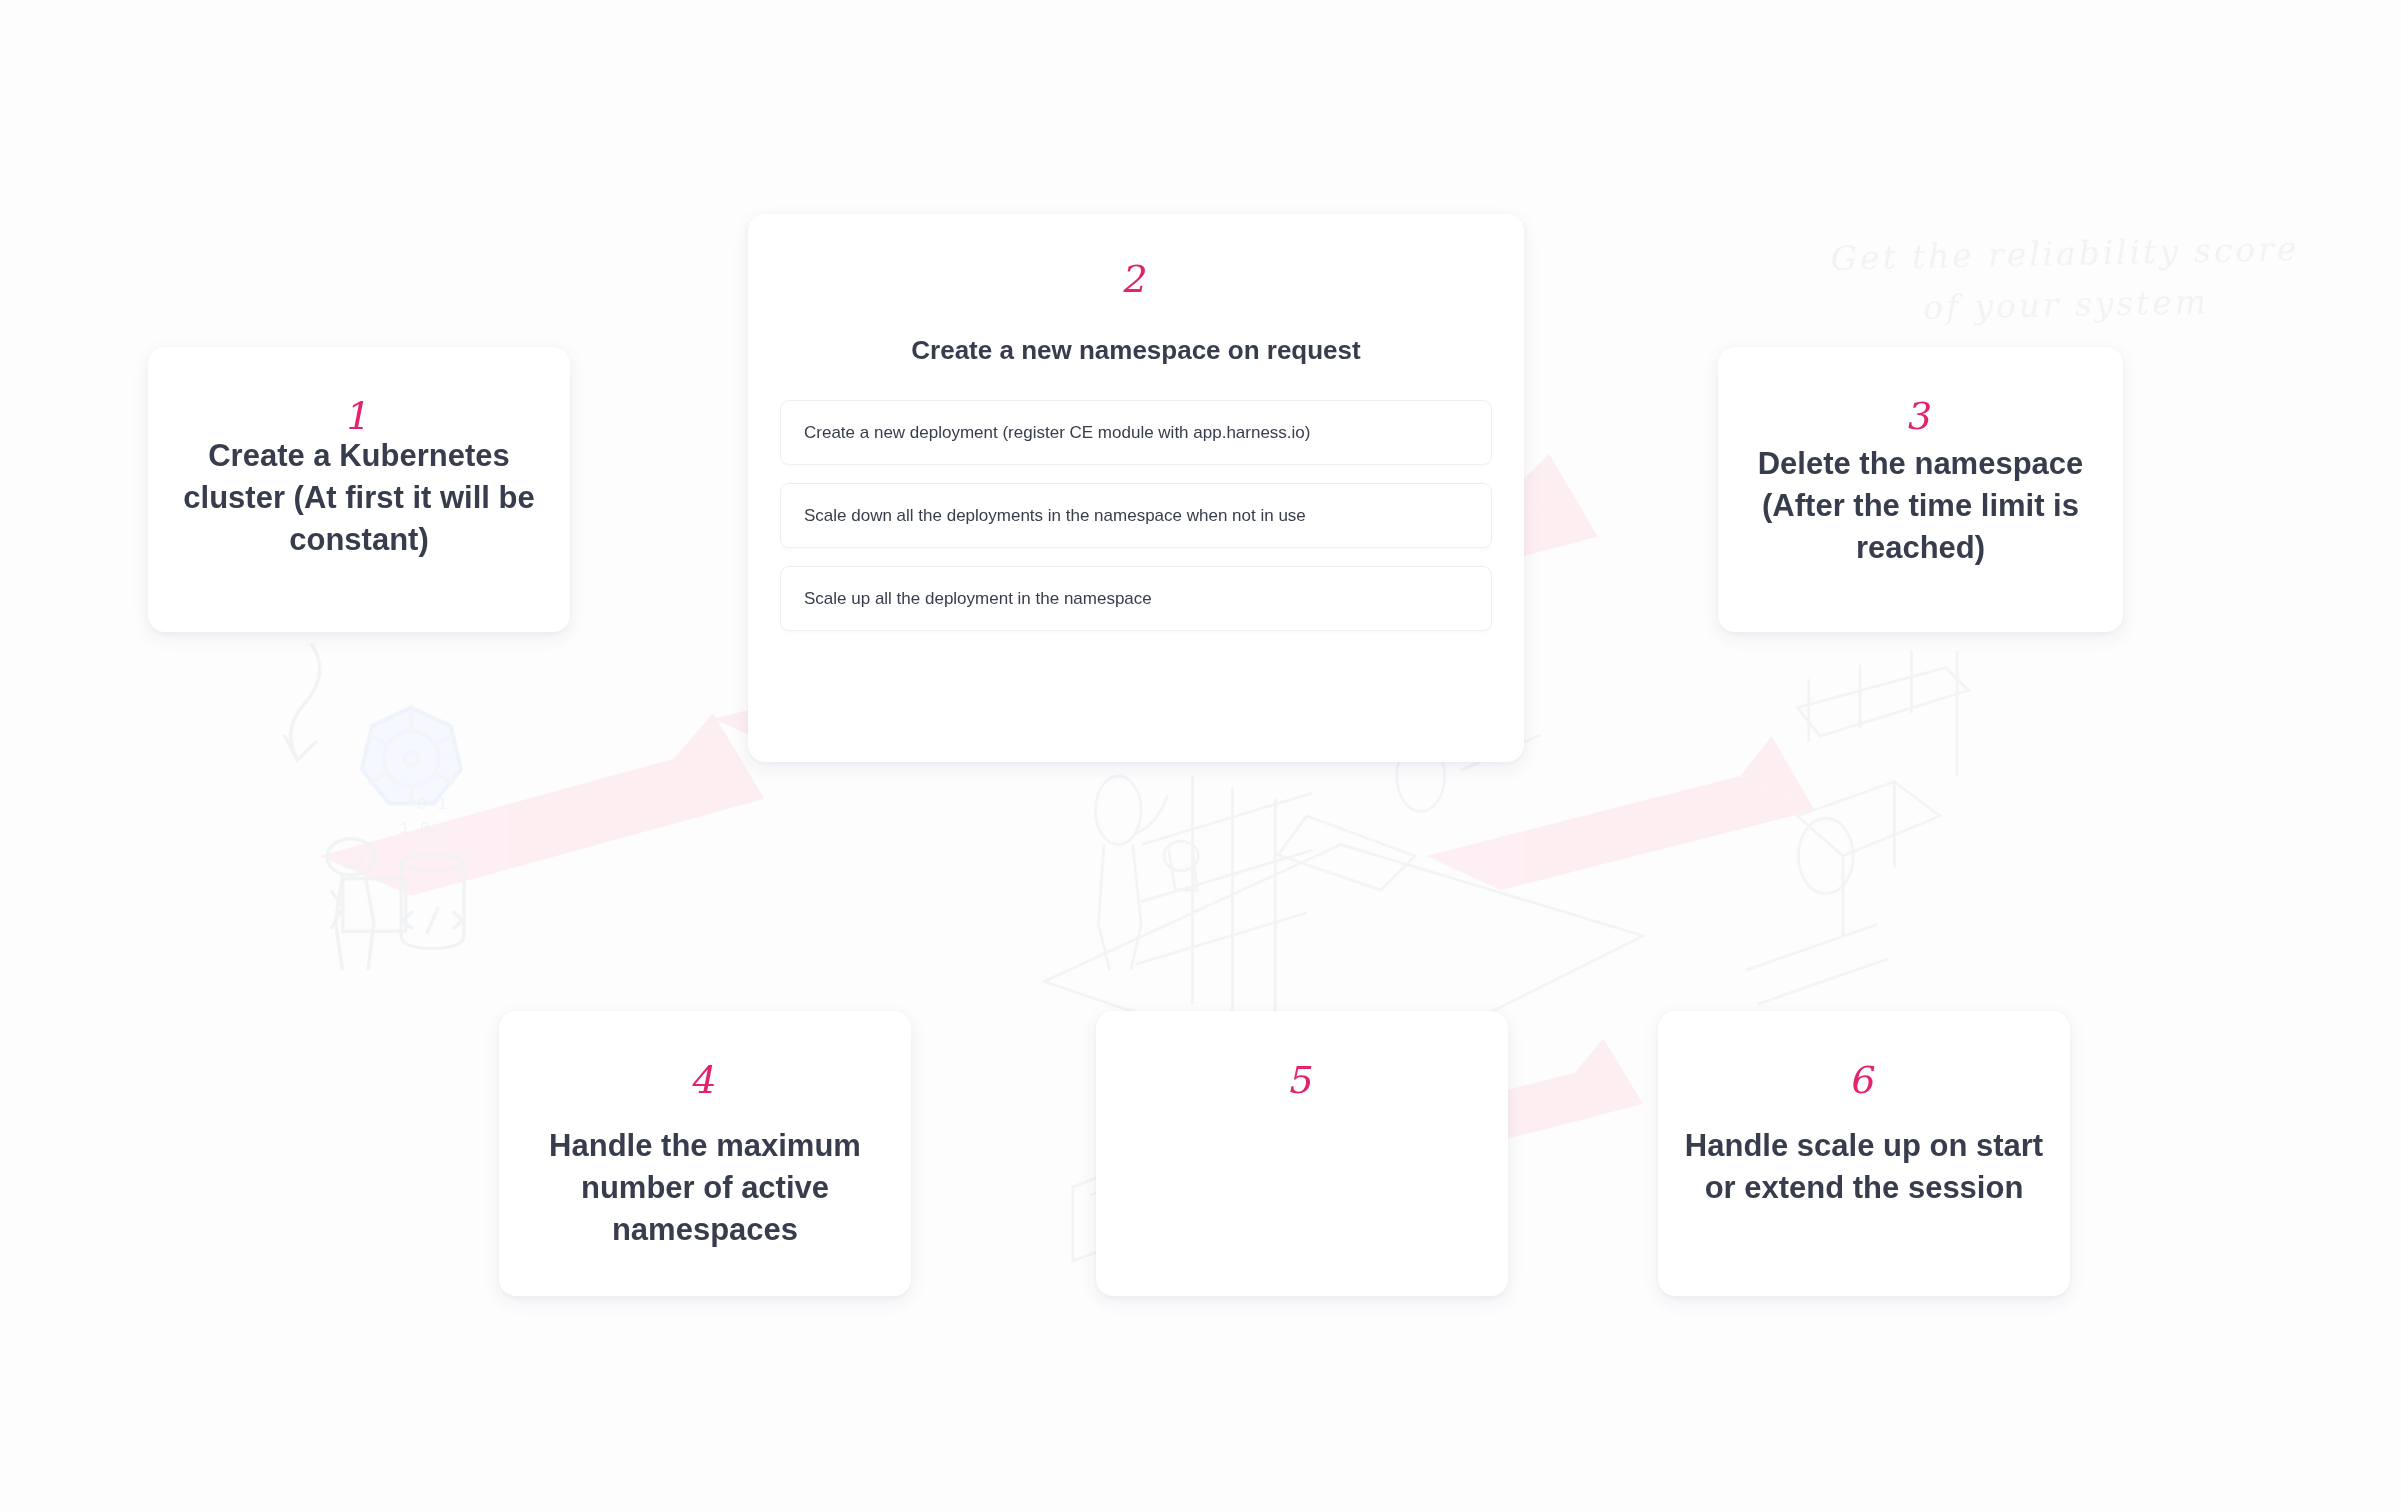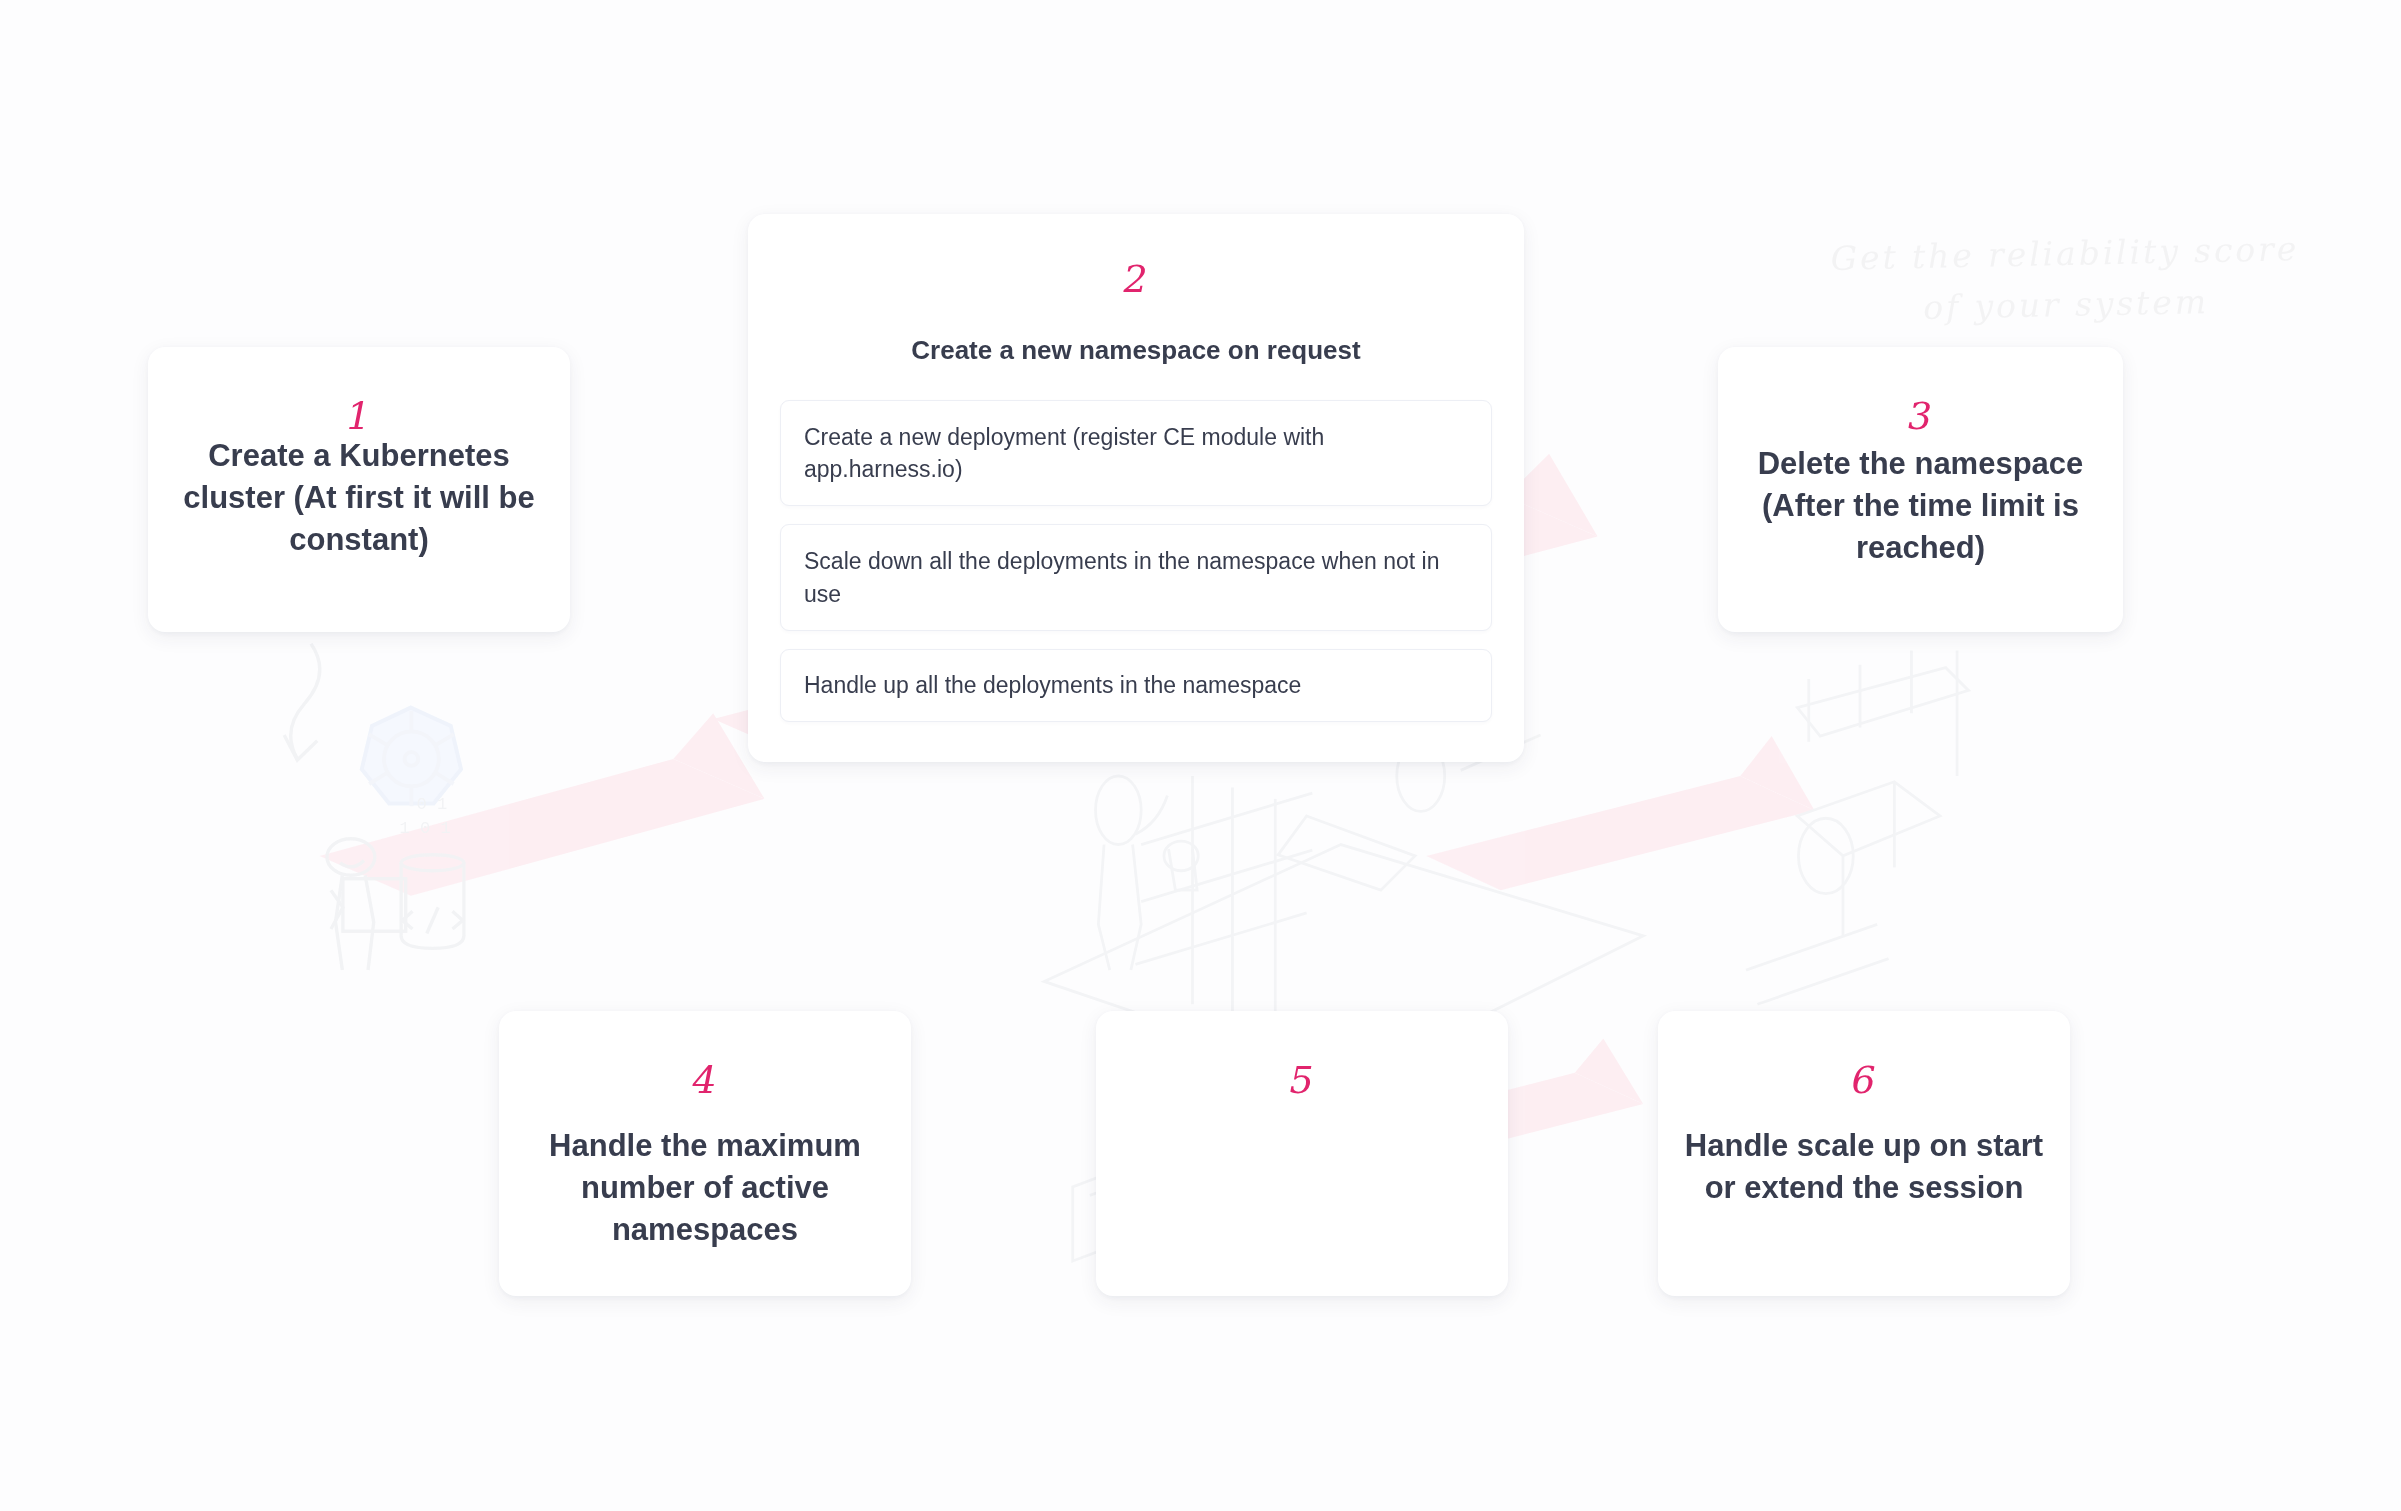--- a/index.html
+++ b/index.html
@@ -63,21 +63,21 @@
   #card-2 { left:748px; top:214px; width:776px; height:548px; padding:31px 32px; }
   #card-2 .card-num { margin-top:15px; }
   #card-2 .card-title { font-size:26px; margin-top:35px; }
   .sub-list { width:100%; margin-top:32px; display:flex; flex-direction:column; gap:18px; }
   .sub-item {
     background:#ffffff;
     border:1.1px solid #edeff5;
     border-radius:9px;
     padding:19.4px 23px;
     color:#383d4e;
-    font-size:23px;
+    font-size:17px;
     line-height:1.42;
     font-weight:normal;
     text-align:left;
     box-shadow:0 1.1px 3.4px rgba(40,50,80,.025);
   }
 
   
   #card-3 { left:1718px; top:347px; width:405px; height:285px; padding:34px 25px; }
   #card-3 .card-num { margin-top:16px; }
   #card-3 .card-title { font-size:31px; margin-top:8px; }
@@ -212,21 +212,21 @@
   <div class="card-num">1</div>
   <div class="card-title">Create a Kubernetes cluster (At first it will be constant)</div>
 </div>
 
 <div class="card" id="card-2">
   <div class="card-num">2</div>
   <div class="card-title">Create a new namespace on request</div>
   <div class="sub-list">
     <div class="sub-item">Create a new deployment (register CE module with app.harness.io)</div>
     <div class="sub-item">Scale down all the deployments in the namespace when not in use</div>
-    <div class="sub-item">Handle up all the deployments in the namespace</div>
+    <div class="sub-item">Scale up all the deployment in the namespace</div>
   </div>
 </div>
 
 <div class="card" id="card-3">
   <div class="card-num">3</div>
   <div class="card-title">Delete the namespace (After the time limit is reached)</div>
 </div>
 
 <div class="card" id="card-4">
   <div class="card-num">4</div>

